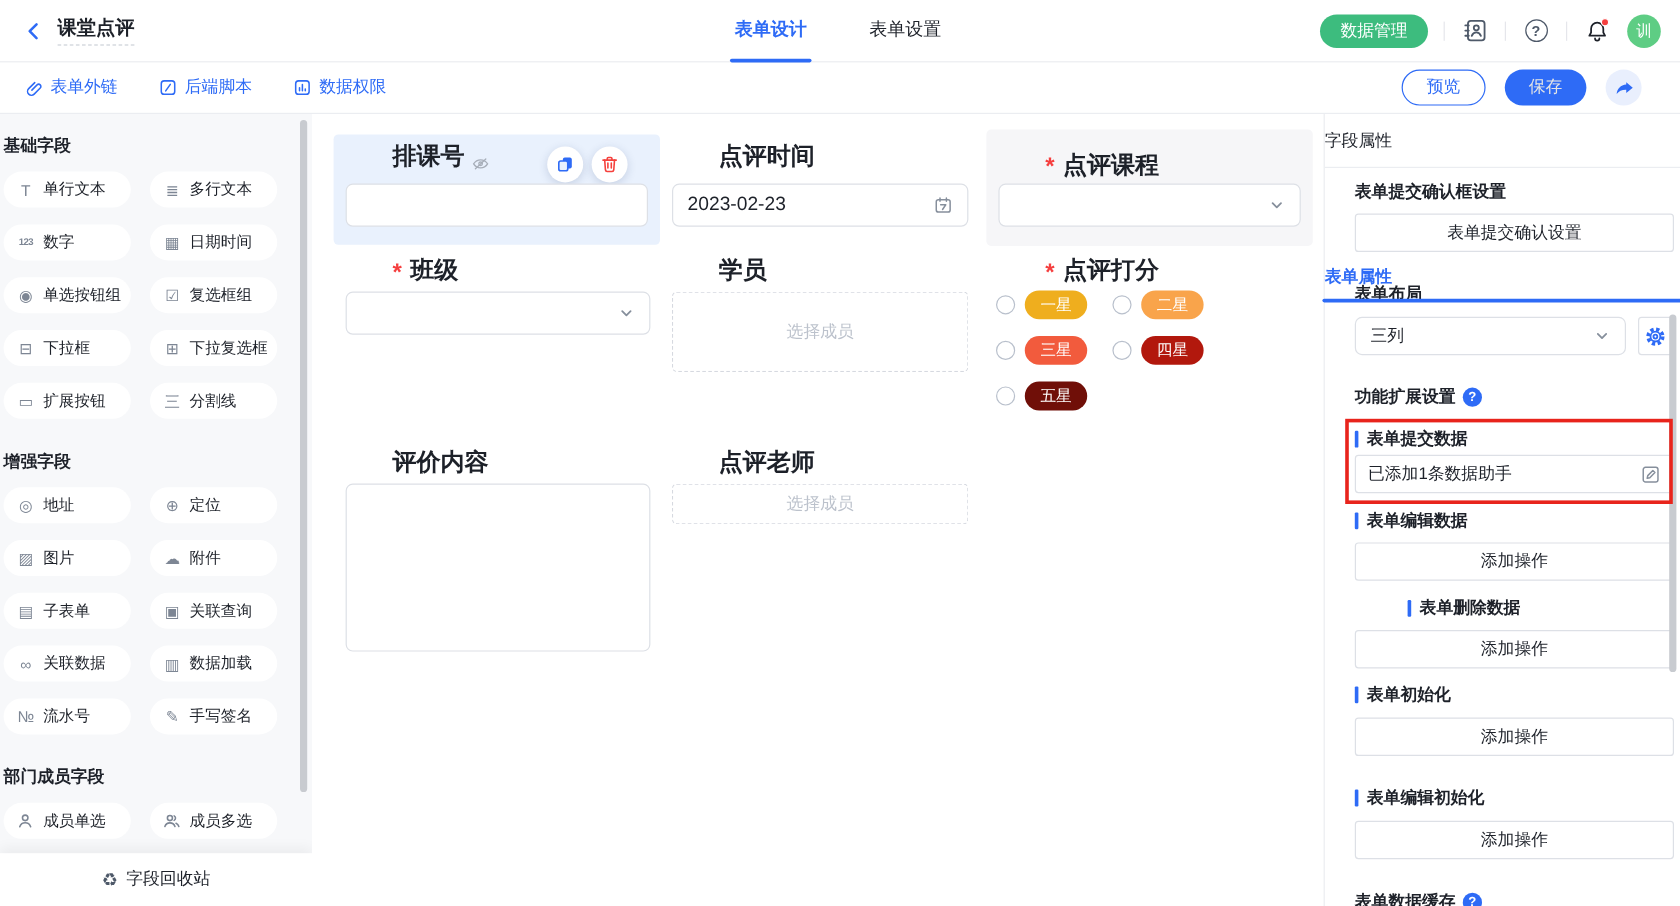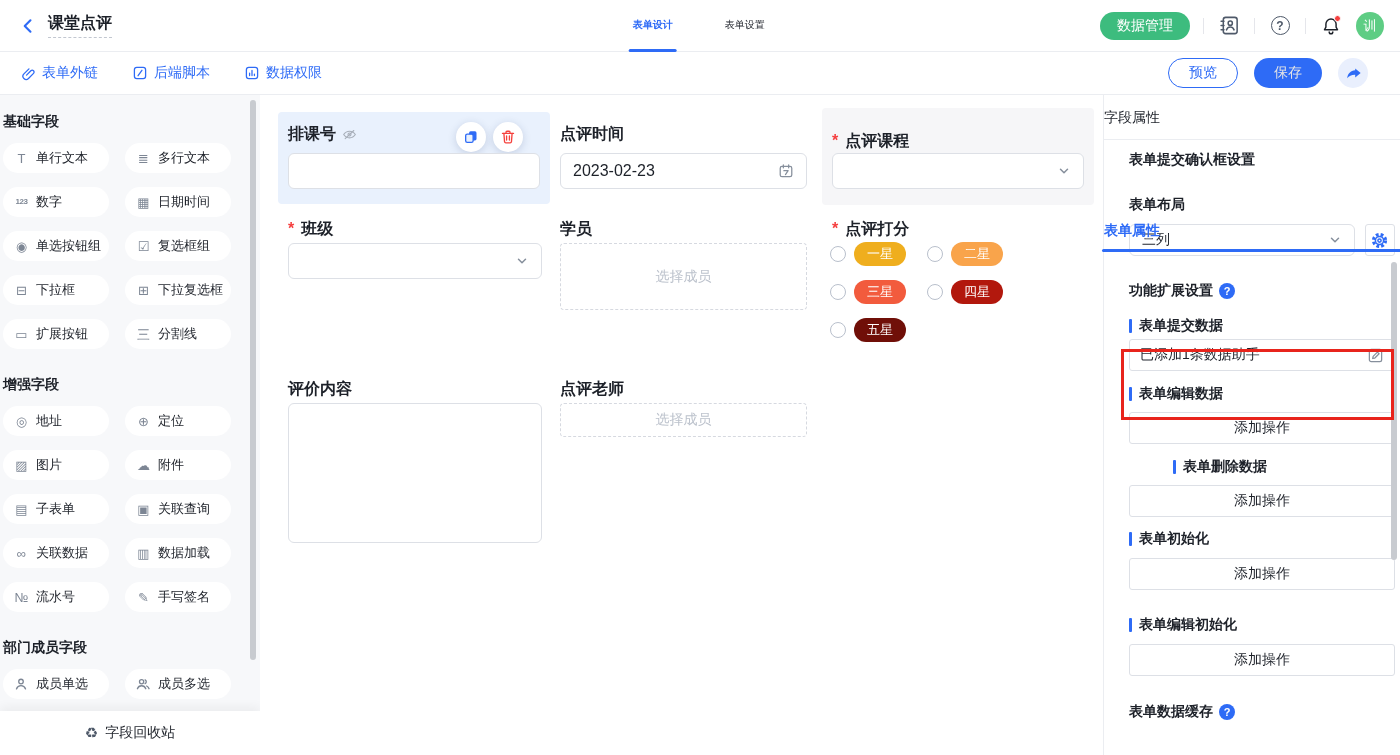--- a/index.html
+++ b/index.html
@@ -8,21 +8,21 @@
   .app { position:relative; width:1400px; height:755px; background:#fff; }
   .abs { position:absolute; }
   svg { display:block; }
 
   
   .header { position:absolute; left:0; top:0; width:1400px; height:52px; background:#fff;
             border-bottom:1px solid #ebedf1; display:flex; align-items:center; padding:0 16px; z-index:10; }
   .back-btn { width:24px; height:24px; display:flex; align-items:center; justify-content:center; cursor:pointer; }
   .page-title { font-size:16px; font-weight:bold; margin-left:8px; padding-bottom:3px; border-bottom:1px dashed #c2c7d0; }
   .hdr-tabs { position:absolute; left:50%; top:0; transform:translateX(-51%); height:52px; display:flex; gap:52px; }
-  .hdr-tab { height:52px; line-height:50px; font-size:10px; color:#1d2129; position:relative; cursor:pointer;text-align:center; }
+  .hdr-tab { height:52px; line-height:50px; font-size:15px; color:#1d2129; position:relative; cursor:pointer;text-align:center; }
   .hdr-tab.active { color:#2e6bf6; font-weight:bold; }
   .hdr-tab.active::after { content:""; position:absolute; left:-4px; right:-4px; bottom:0; height:3px; background:#2e6bf6; border-radius:2px; }
   .hdr-right { margin-left:auto; display:flex; align-items:center; gap:13px; }
   .btn-green { height:28px; border-radius:14px; background:#3dbc7e; color:#fff; font-size:14px; padding:0 17px;
                display:flex; align-items:center; border:none; cursor:pointer; }
   .v-div { width:1px; height:16px; background:#e5e6eb; }
   .hdr-ic { width:24px; height:24px; display:flex; align-items:center; justify-content:center; position:relative; cursor:pointer; }
   .help-circle { width:19px; height:19px; border:1.6px solid #4e5969; border-radius:50%; color:#4e5969;
                  font-size:12px; font-weight:bold; display:flex; align-items:center; justify-content:center; }
   .bell-dot { position:absolute; top:1px; right:2px; width:7px; height:7px; border-radius:50%; background:#f53f3f; border:1px solid #fff; }
@@ -55,21 +55,21 @@
   .plabel { white-space:nowrap; }
   .pill.ghost { height:30px; }
   .sb-footer { position:absolute; left:0; bottom:0; width:260px; height:44px; background:#fff; z-index:5;
                box-shadow:0 -4px 10px rgba(0,0,0,0.05); display:flex; align-items:center; justify-content:center;
                gap:7px; font-size:14px; cursor:pointer; }
   .recycle-glyph { color:#4e5969; font-size:15px; }
   .sb-scroll { position:absolute; left:250px; top:100px; width:6px; height:560px; background:#c8cbd0; border-radius:3px; z-index:6; }
 
   
   .canvas { position:absolute; left:260px; top:95px; width:843px; height:660px; background:#fff; }
-  .f-label { font-size:16px; font-weight:bold; display:flex; align-items:center; gap:6px; height:20px; }
+  .f-label { font-size:20px; font-weight:bold; display:flex; align-items:flex-end; gap:6px; height:20px;margin-left:39px; }
   .req { color:#f53f3f; margin-right:1px; }
   .inputbox { background:#fff; border:1px solid #dde0e6; border-radius:6px; }
   .selectbox { background:#fff; border:1px solid #dde0e6; border-radius:6px; display:flex; align-items:center;
                padding:0 12px; cursor:pointer; }
   .selectbox .chev { margin-left:auto; }
   .memberbox { border:1px dashed #d6d9e0; border-radius:4px; display:flex; align-items:center; justify-content:center;
                color:#bcc2cc; font-size:14px; cursor:pointer; background:#fff; }
   .cell-sel { position:absolute; left:18px; top:17px; width:272px; height:92px; background:#e9f1fd; border-radius:4px; }
   .cell-gray { position:absolute; left:562px; top:13px; width:272px; height:97px; background:#f6f6f8; border-radius:4px; }
   .action-btns { position:absolute; top:10px; right:27px; display:flex; gap:7px; }
@@ -445,20 +445,21 @@
   </div>
 
   <div class="panel">
     <div class="panel-tabs">
       <div class="panel-tab">字段属性</div>
       <div class="panel-tab active">表单属性</div>
     </div>
     <div class="panel-body">
 
       <div class="p-label">表单提交确认框设置</div>
+      <button class="p-btn" style="margin-top:8px;">表单提交确认设置</button>
 
       <div class="p-label" style="margin-top:25px;">表单布局</div>
       <div class="layout-row">
         <div class="selectbox layout-select">
           <span>三列</span>
           <span class="chev">
             <svg width="14" height="14" viewBox="0 0 14 14" fill="none" stroke="#868f9c" stroke-width="1.5" stroke-linecap="round" stroke-linejoin="round">
                 <path d="M3.5 5.3L7 8.8l3.5-3.5"></path>
               </svg>
           </span>

